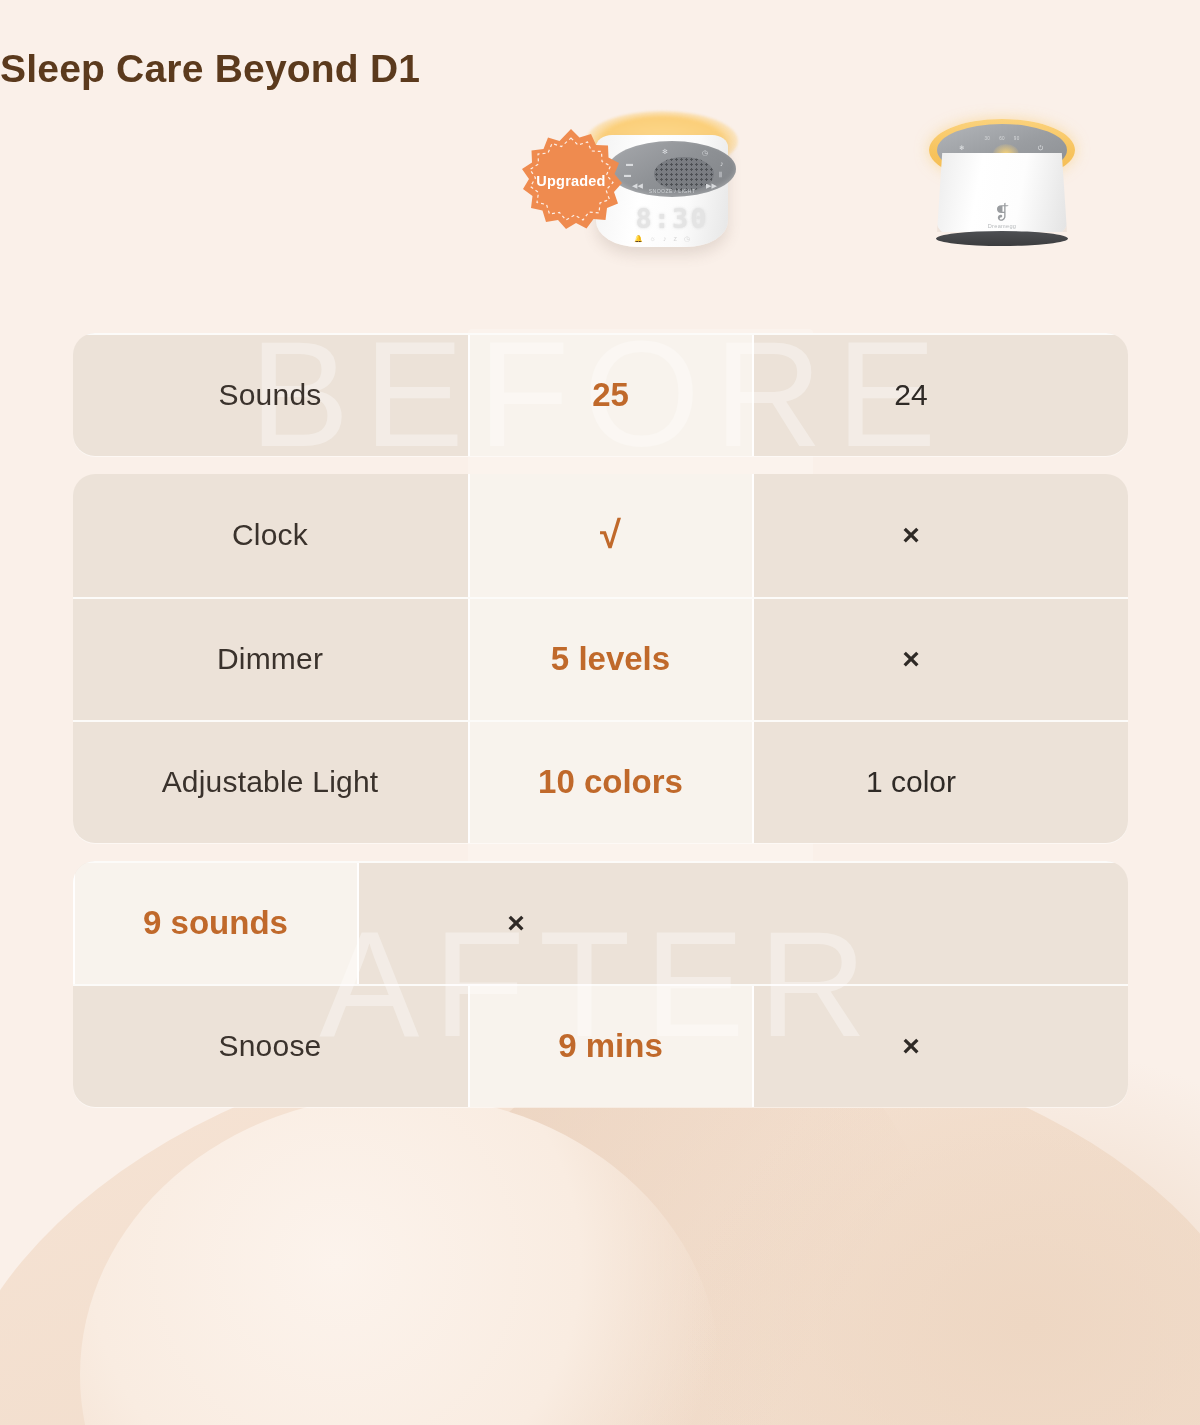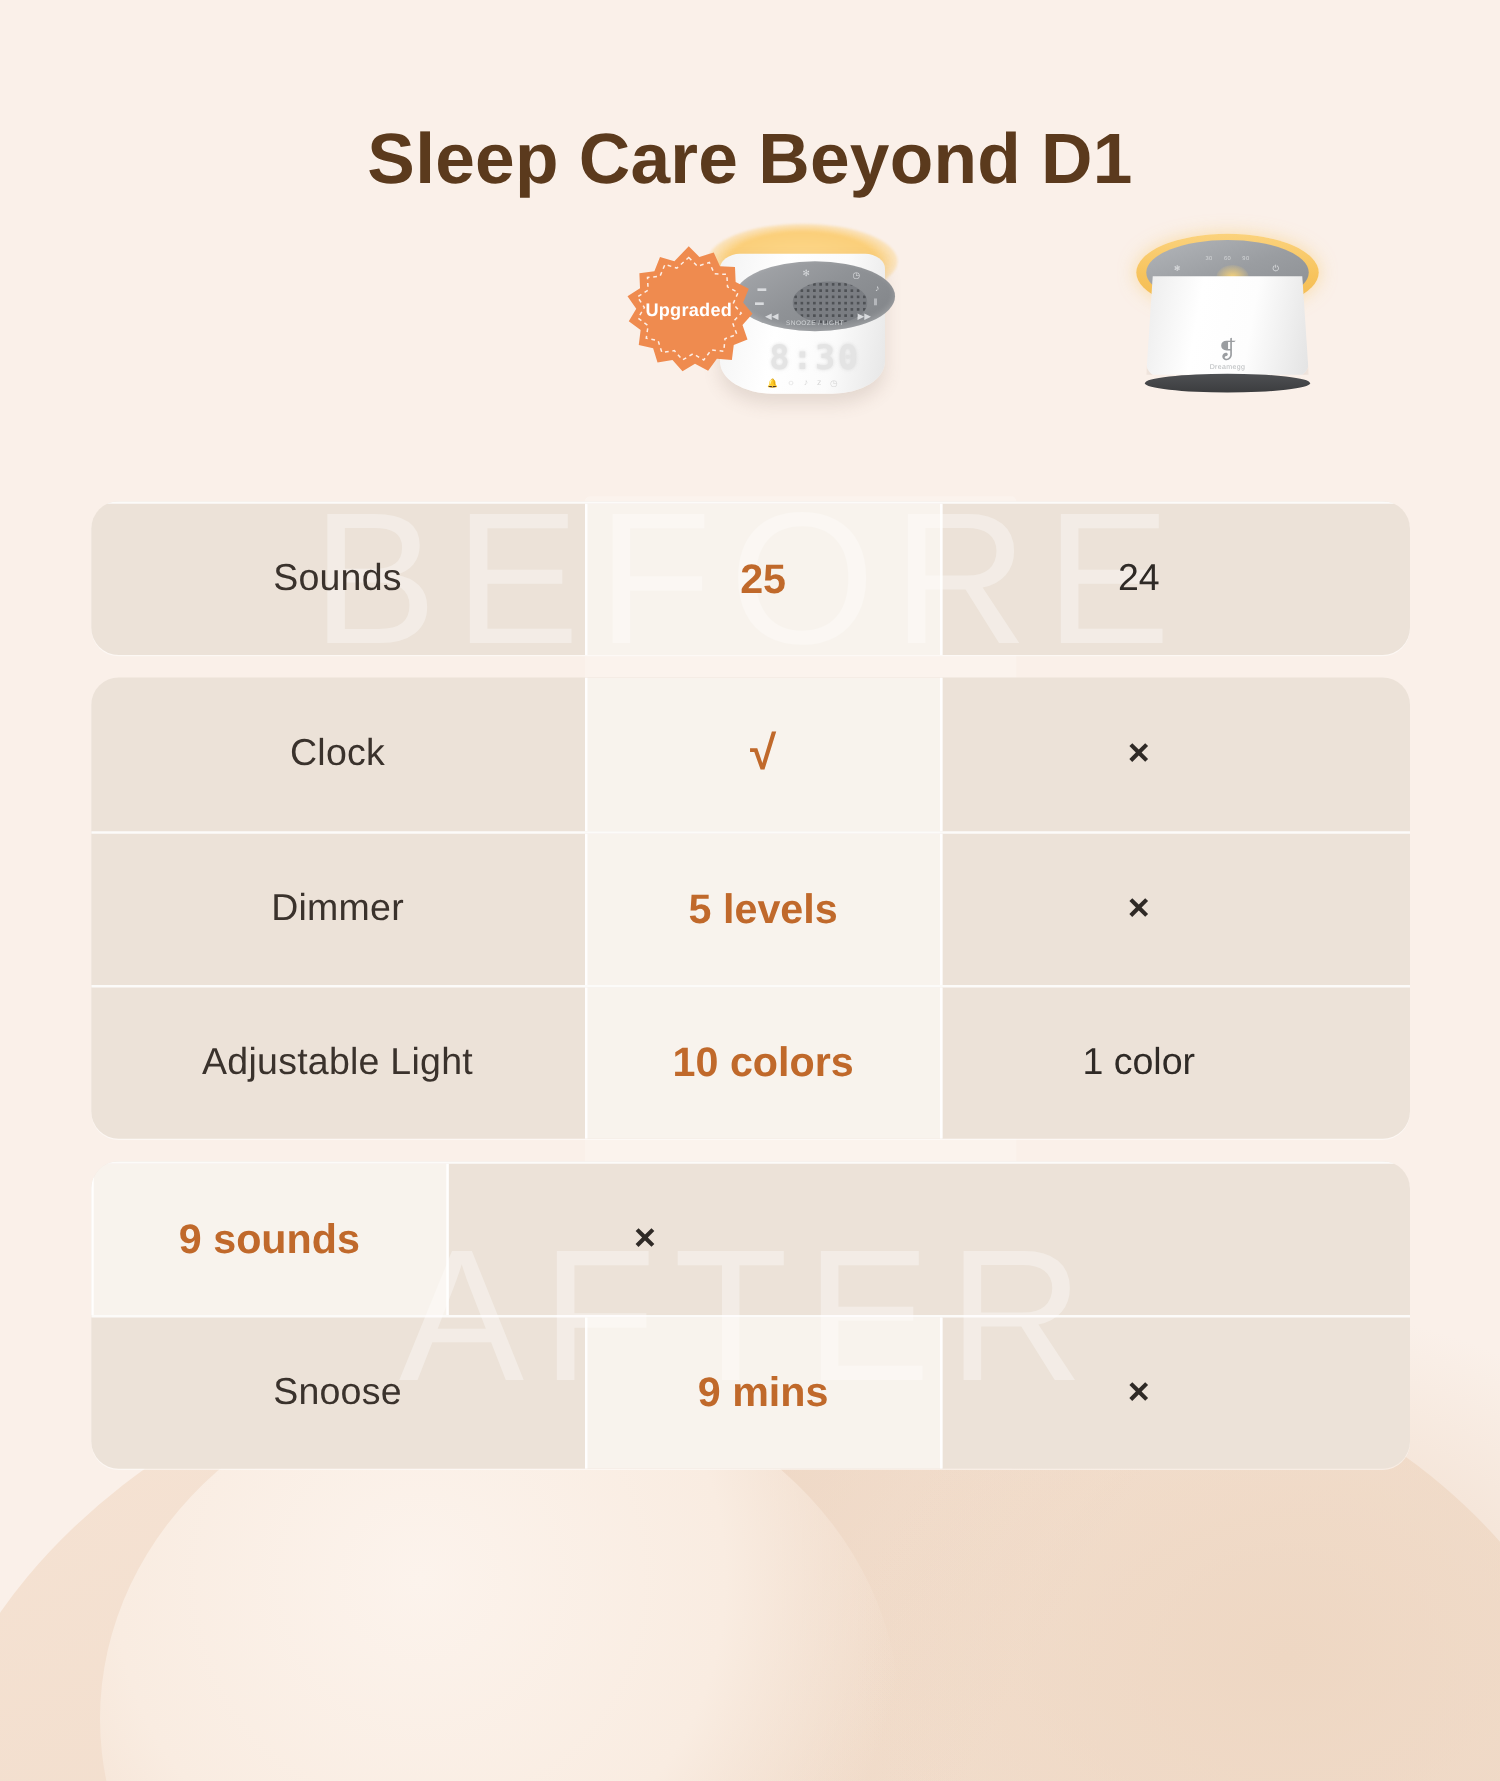--- a/index.html
+++ b/index.html
@@ -56,34 +56,35 @@
     height: 520px;
     background: linear-gradient(120deg, rgba(232,206,185,.75), rgba(232,206,185,0) 70%);
     border-radius: 60% 40% 55% 45% / 50% 60% 40% 50%;
   }
 
   
   .page { position: relative; z-index: 2; width: 1200px; height: 1425px; }
 
   
   .title {
-    text-align: center;
-    padding-top: 96px;
-    font-size: 57px;
+    text-align: left;
+    padding-top: 48px;
+    font-size: 39px;
     font-weight: bold;
     letter-spacing: .2px;
     color: #5b3a1d;
     line-height: 1.1;
   }
 
   
   .products {
     position: relative;
     height: 230px;
     margin-top: 8px;
+    margin-left: 20px;
   }
 
   
   .badge {
     position: absolute;
     left: 497px;
     top: 28px;
     width: 108px;
     height: 108px;
     z-index: 4;

